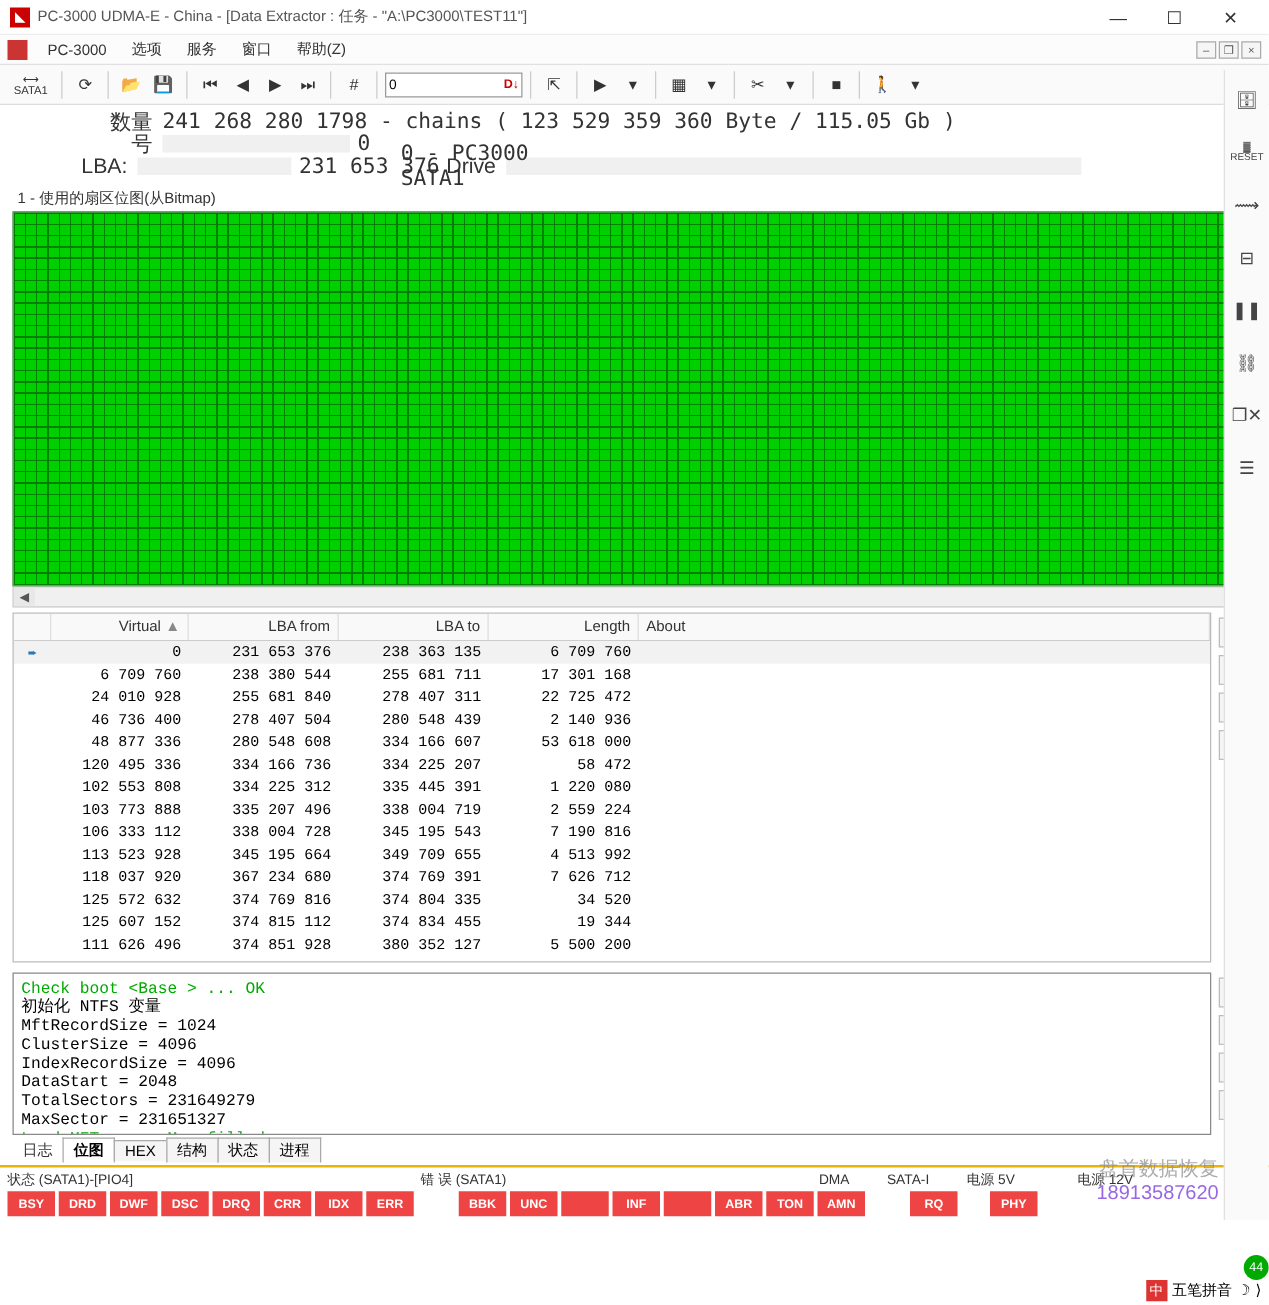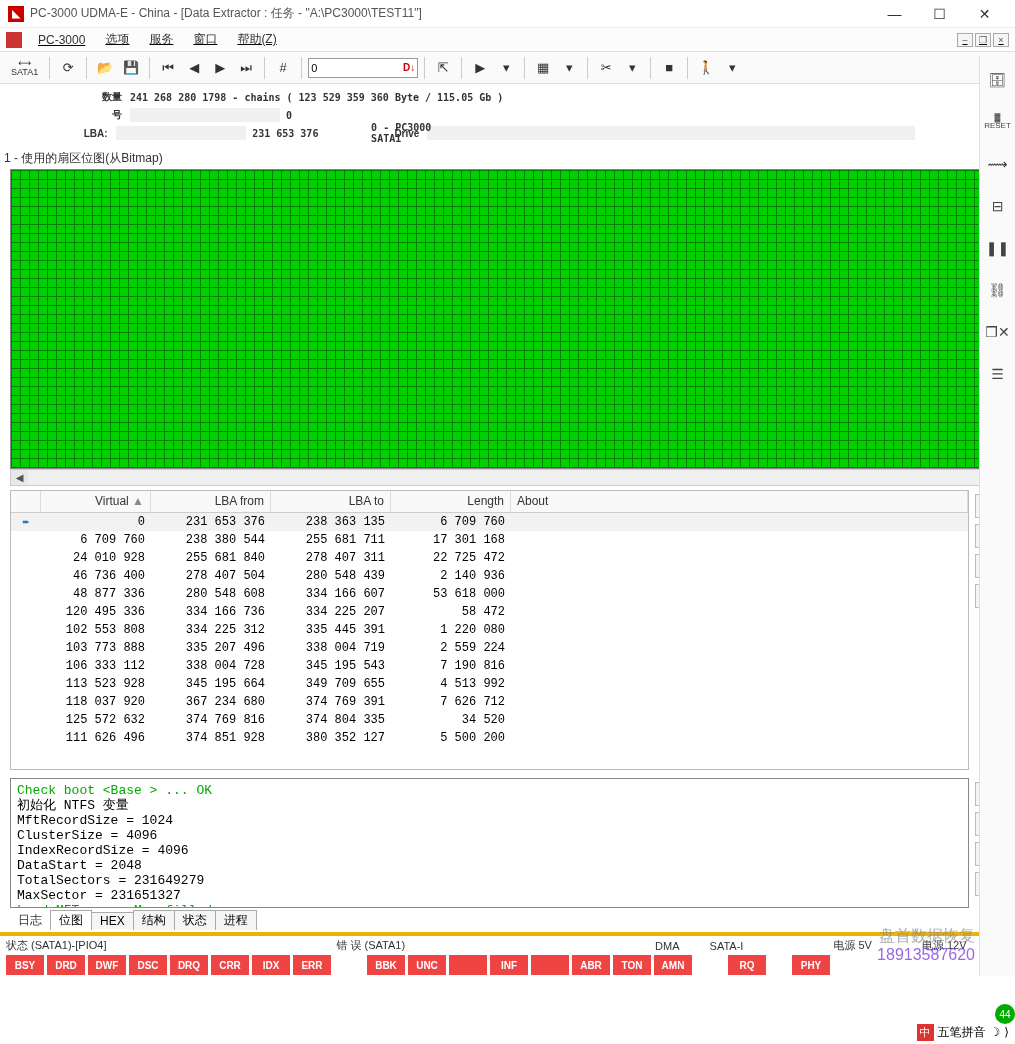--- a/index.html
+++ b/index.html
@@ -2,32 +2,32 @@
 <html><head>
 <meta charset="utf-8">
 <style>
 * { box-sizing: border-box; margin: 0; padding: 0; }
 body { font-family: "Microsoft YaHei", Tahoma, sans-serif; font-size: 12px; background: #fff; width: 1015px; height: 1044px; overflow: hidden; position: relative; }
 .titlebar { height: 28px; background: #fff; display: flex; align-items: center; padding: 0 8px; border-bottom: 1px solid #eee; }
 .titlebar .app-icon { width: 16px; height: 16px; background: #c00; margin-right: 6px; display:inline-flex; align-items:center; justify-content:center; color:#fff; font-size:10px; font-weight:bold;}
 .titlebar .title { color: #555; font-size: 12px; flex: 1; }
 .win-btns { display: flex; gap: 0; }
 .win-btn { width: 45px; height: 28px; display: flex; align-items: center; justify-content: center; color: #333; font-size: 14px; }
-.menubar { height: 24px; display: flex; align-items: center; padding: 0 6px; gap: 4px; border-bottom: 1px solid #e0e0e0; background:#fcfcfc;text-decoration:underline;}
+.menubar { height: 24px; display: flex; align-items: center; padding: 0 6px; gap: 4px; border-bottom: 1px solid #e0e0e0; background:#fcfcfc;}
 .menubar .m-icon { width:16px; height:16px; background:#c33; margin-right:4px;}
 .menubar .mitem { padding: 2px 8px; color: #333; font-size: 12px; }
 .mdi-ctrls { margin-left:auto; display:flex; gap:2px;}
 .mdi-ctrls span{ width:16px; height:14px; border:1px solid #aaa; font-size:9px; display:flex; align-items:center; justify-content:center; color:#555; background:#f5f5f5;}
 .toolbar1 { height: 32px; display: flex; align-items: center; padding: 2px 6px; gap: 2px; border-bottom: 1px solid #ddd; background:#fafafa;}
 .tbtn { min-width: 24px; height: 24px; display: flex; align-items: center; justify-content: center; border: 1px solid transparent; font-size: 13px; color:#333;}
 .sep { width: 1px; height: 22px; background: #ccc; margin: 0 4px; }
 .sata-btn { font-size:9px; padding:0 4px; height:24px; display:flex; flex-direction:column; align-items:center; justify-content:center; line-height:1;}
 .lba-input { width:110px; height:20px; border:1px solid #999; background:#fff; font-size:11px; padding:0 2px; display:flex; align-items:center; justify-content:space-between;}
 .lba-input .dd{color:#c00;font-size:10px;font-weight:bold;}
-.inforows { padding: 4px 10px 6px 10px; font-size:10px; background:#fff;font-weight:bold;}
+.inforows { padding: 4px 10px 6px 10px; font-size:17px; background:#fff;}
 .inforow { display:flex; align-items:center; height:18px;}
 .inforow .lbl { width:120px; text-align:right; padding-right:8px; color:#333;}
 .inforow .val { color:#333; font-family: Consolas, monospace;}
 .bargray { display:inline-block; width:150px; height:14px; background:#f0f0f0; margin-right:6px;}
 .section-label { font-size:12px; color:#333; padding:2px 4px;}
 .bitmap-wrap { position:relative; margin:0 10px 0 10px; display:flex;}
 .bitmap-grid { flex:1; height:300px; background:#00d000; border:1px solid #888; background-image: repeating-linear-gradient(0deg, #008000 0, #008000 1px, transparent 1px, transparent 9px), repeating-linear-gradient(90deg, #008000 0, #008000 1px, transparent 1px, transparent 9px);}
 .vscroll { width:17px; background:#f0f0f0; border:1px solid #ccc; display:flex; flex-direction:column; justify-content:space-between;}
 .vscroll .arr{height:17px; display:flex;align-items:center;justify-content:center;font-size:10px;color:#555; background:#e8e8e8;}
 .vscroll .thumb{background:#ccc;height:40px;margin:0 2px;}
@@ -55,23 +55,23 @@
 .gc.t{width:120px;}
 .gc.l{width:120px;}
 .gc.about{flex:1;text-align:left;}
 .side-btns { width:38px; display:flex; flex-direction:column; gap:6px; padding:4px 0 0 6px;}
 .sbtn{width:28px;height:24px; border:1px solid #bbb; background:#f5f5f5; display:flex;align-items:center;justify-content:center; font-size:12px;}
 .log-area { display:flex; margin:8px 8px 2px 10px;}
 .log-box { flex:1; border:1px solid #888; height:130px; padding:4px 6px; font-family:"Courier New",monospace; font-size:13px; line-height:15px; overflow:hidden; background:#fff;}
 .log-green{color:#0a0;}
 .tabs-row { display:flex; gap:0; margin:2px 0 2px 10px; font-size:12px; align-items:center;}
 .tab{ border:1px solid #aaa; border-bottom:none; padding:1px 8px; background:#f5f5f5; margin-right:-1px;}
-.tab.active{background:#fff;}
+.tab.active{background:#fff;font-weight:bold;}
 .tabs-row .lead{ padding:1px 8px; color:#333;}
-.status-area { border-top:4px solid #eab308; padding:2px 6px 16px 6px; font-size:11px;}
+.status-area { border-top:2px solid #eab308; padding:2px 6px 16px 6px; font-size:11px;}
 .status-row1{display:flex; gap:30px; align-items:center; color:#333;}
 .status-groups{display:flex; gap:8px; margin-top:2px;}
 .sgrp{display:flex; gap:3px;}
 .sind{ width:38px; height:20px; display:flex; align-items:center; justify-content:center; font-size:10px; color:#fff; font-weight:bold;}
 .sind.green{background:#ef4444;}
 .right-rail{ position:absolute; right:0; top:56px; width:36px; display:flex; flex-direction:column; gap:14px; padding:10px 4px; border-left:1px solid #e0e0e0; background:#fafafa; height: 920px;}
 .rbtn{height:28px; display:flex; align-items:center; justify-content:center; font-size:14px; color:#444;}
 .taskbar { position:absolute; bottom:0; right:0; height:24px; display:flex; align-items:center; gap:4px; padding:0 6px;}
 .ime{background:#d33; color:#fff; padding:1px 3px; font-size:11px;}
 .watermark{position:absolute; right:40px; bottom:80px; color:#888; font-size:16px; opacity:0.7; text-align:right; line-height:1.2;}
@@ -158,21 +158,21 @@
   <div class="inforow">
       <span class="lbl">LBA:</span>
       <span class="bargray"></span>
       <span class="val" style="width:140px;display:inline-block">231 653 376</span>
       <span class="lbl" style="width:60px">Drive</span>
       <span class="bargray" style="width:560px"></span>
       <span class="val" style="position:relative;left:-550px">0 - PC3000 SATA1</span>
     </div>
 </div>
 
-<div class="section-label" style="">1 - 使用的扇区位图(从Bitmap)</div>
+<div class="section-label" style="margin-left:10px">1 - 使用的扇区位图(从Bitmap)</div>
 <div class="bitmap-wrap">
   <div class="bitmap-grid"></div>
   <div class="vscroll">
       <div class="arr">▲</div>
       <div class="thumb"></div>
       <div style="flex:1"></div>
       <div class="arr">▼</div>
     </div>
 </div>
 <div class="hscroll">
@@ -279,20 +279,28 @@
           <div class="gc t">374 769 391</div>
           <div class="gc l">7 626 712</div>
           <div class="gc about"></div>
         </div>
         <div class="grow">
           <div class="gc arrow"></div>
           <div class="gc v">125 572 632</div>
           <div class="gc f">374 769 816</div>
           <div class="gc t">374 804 335</div>
           <div class="gc l">34 520</div>
+          <div class="gc about"></div>
+        </div>
+        <div class="grow">
+          <div class="gc arrow"></div>
+          <div class="gc v">125 607 152</div>
+          <div class="gc f">374 815 112</div>
+          <div class="gc t">374 834 455</div>
+          <div class="gc l">19 344</div>
           <div class="gc about"></div>
         </div>
         <div class="grow">
           <div class="gc arrow"></div>
           <div class="gc v">111 626 496</div>
           <div class="gc f">374 851 928</div>
           <div class="gc t">380 352 127</div>
           <div class="gc l">5 500 200</div>
           <div class="gc about"></div>
         </div>
@@ -335,21 +343,21 @@
   <span class="tab">状态</span>
   <span class="tab">进程</span>
 </div>
 
 <div class="status-area">
   <div class="status-row1">
     <span>状态 (SATA1)-[PIO4]</span>
     <span style="margin-left:200px">错 误 (SATA1)</span>
     <span style="margin-left:220px">DMA</span>
     <span>SATA-I</span>
-    <span style="margin-left:60px">电源 5V</span>
+    <span style="">电源 5V</span>
     <span style="margin-left:20px">电源 12V</span>
   </div>
   <div class="status-groups" id="status-groups">
       <div class="sgrp">
         <div class="sind green">BSY</div>
         <div class="sind green">DRD</div>
         <div class="sind green">DWF</div>
         <div class="sind green">DSC</div>
         <div class="sind green">DRQ</div>
         <div class="sind green">CRR</div>

